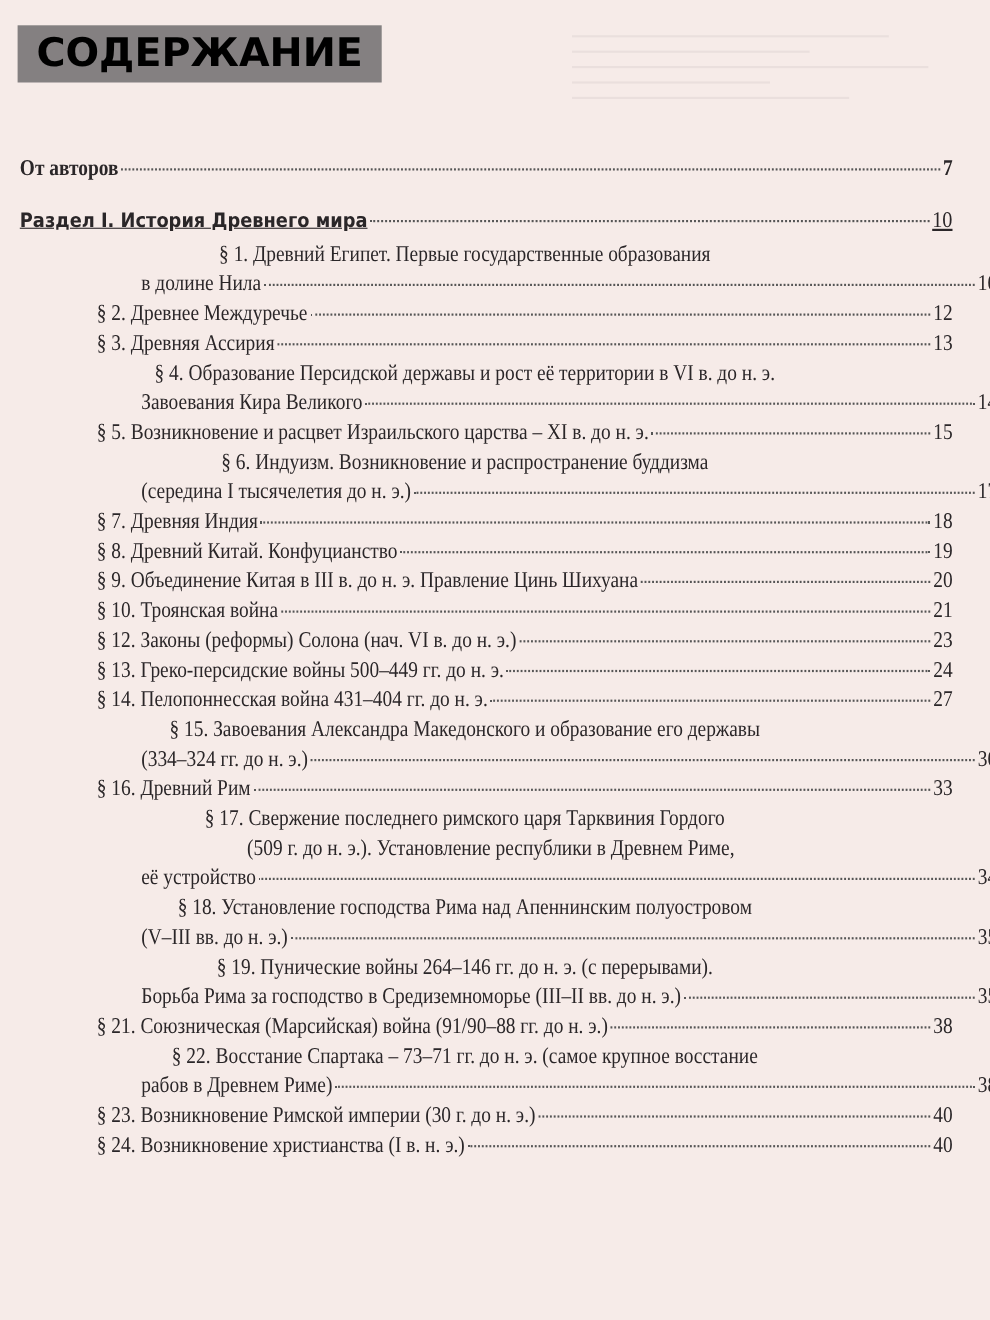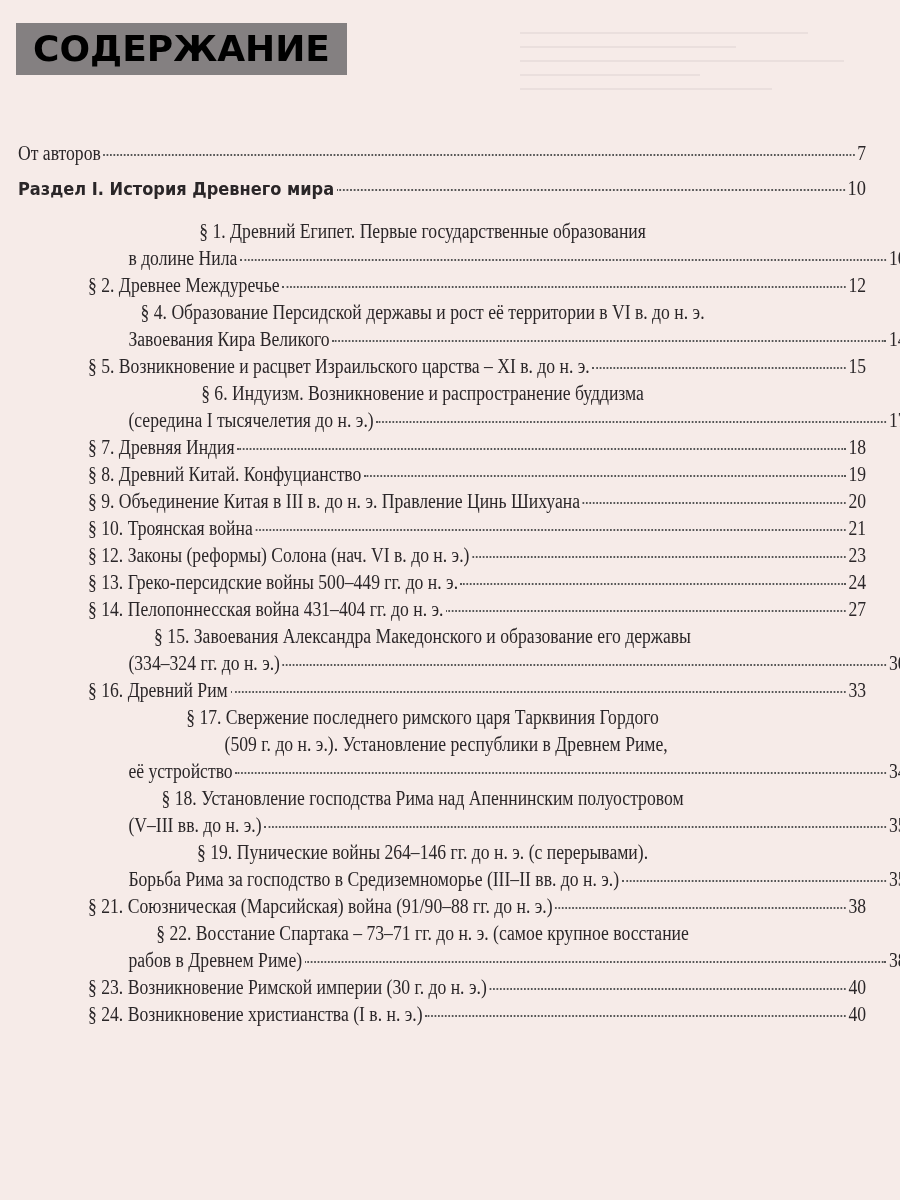--- a/index.html
+++ b/index.html
@@ -73,21 +73,22 @@
       position: relative;
       top: -4px;
     }
     .row .page {
       white-space: nowrap;
     }
     .entry {
       margin-bottom: 0px;
     }
     .entry.top {
-      margin-bottom: 8px;
+      margin-bottom: 20px;
+      font-weight: bold;
     }
     .section-row {
       font-family: "DejaVu Sans", sans-serif;
       font-weight: bold;
       font-size: 18px;
       transform: scaleX(0.9);
       width: 111.1%;
     }
     .section-row .page {
       font-family: "Liberation Serif", serif;
@@ -125,21 +126,21 @@
 </div>
 
 <div class="toc" id="toc">
   <div class="entry top">
     <div class="row">
       <span class="label">От авторов</span>
       <span class="dots"></span>
       <span class="page">7</span>
     </div>
   </div>
-  <div class="entry" style="margin-bottom:16px;">
+  <div class="entry" style="margin-bottom:4px;text-decoration:underline;">
     <div class="row section-row">
       <span class="label">Раздел I. История Древнего мира</span>
       <span class="dots"></span>
       <span class="page">10</span>
     </div>
   </div>
   <div id="paras" class="para" style="width: 778px;">
       <div class="entry">
         <div class="line">§ 1. Древний Египет. Первые государственные образования</div>
         <div class="row" style="padding-left: 47px;">
@@ -149,20 +150,27 @@
         </div>
       </div>
       <div class="entry">
         <div class="row">
           <span class="label">§ 2. Древнее Междуречье</span>
           <span class="dots"></span>
           <span class="page">12</span>
         </div>
       </div>
       <div class="entry">
+        <div class="row">
+          <span class="label">§ 3. Древняя Ассирия</span>
+          <span class="dots"></span>
+          <span class="page">13</span>
+        </div>
+      </div>
+      <div class="entry">
         <div class="line">§ 4. Образование Персидской державы и рост её территории в VI в. до н. э.</div>
         <div class="row" style="padding-left: 47px;">
           <span class="label">Завоевания Кира Великого</span>
           <span class="dots"></span>
           <span class="page">14</span>
         </div>
       </div>
       <div class="entry">
         <div class="row">
           <span class="label">§ 5. Возникновение и расцвет Израильского царства – XI в. до н. э.</span>

